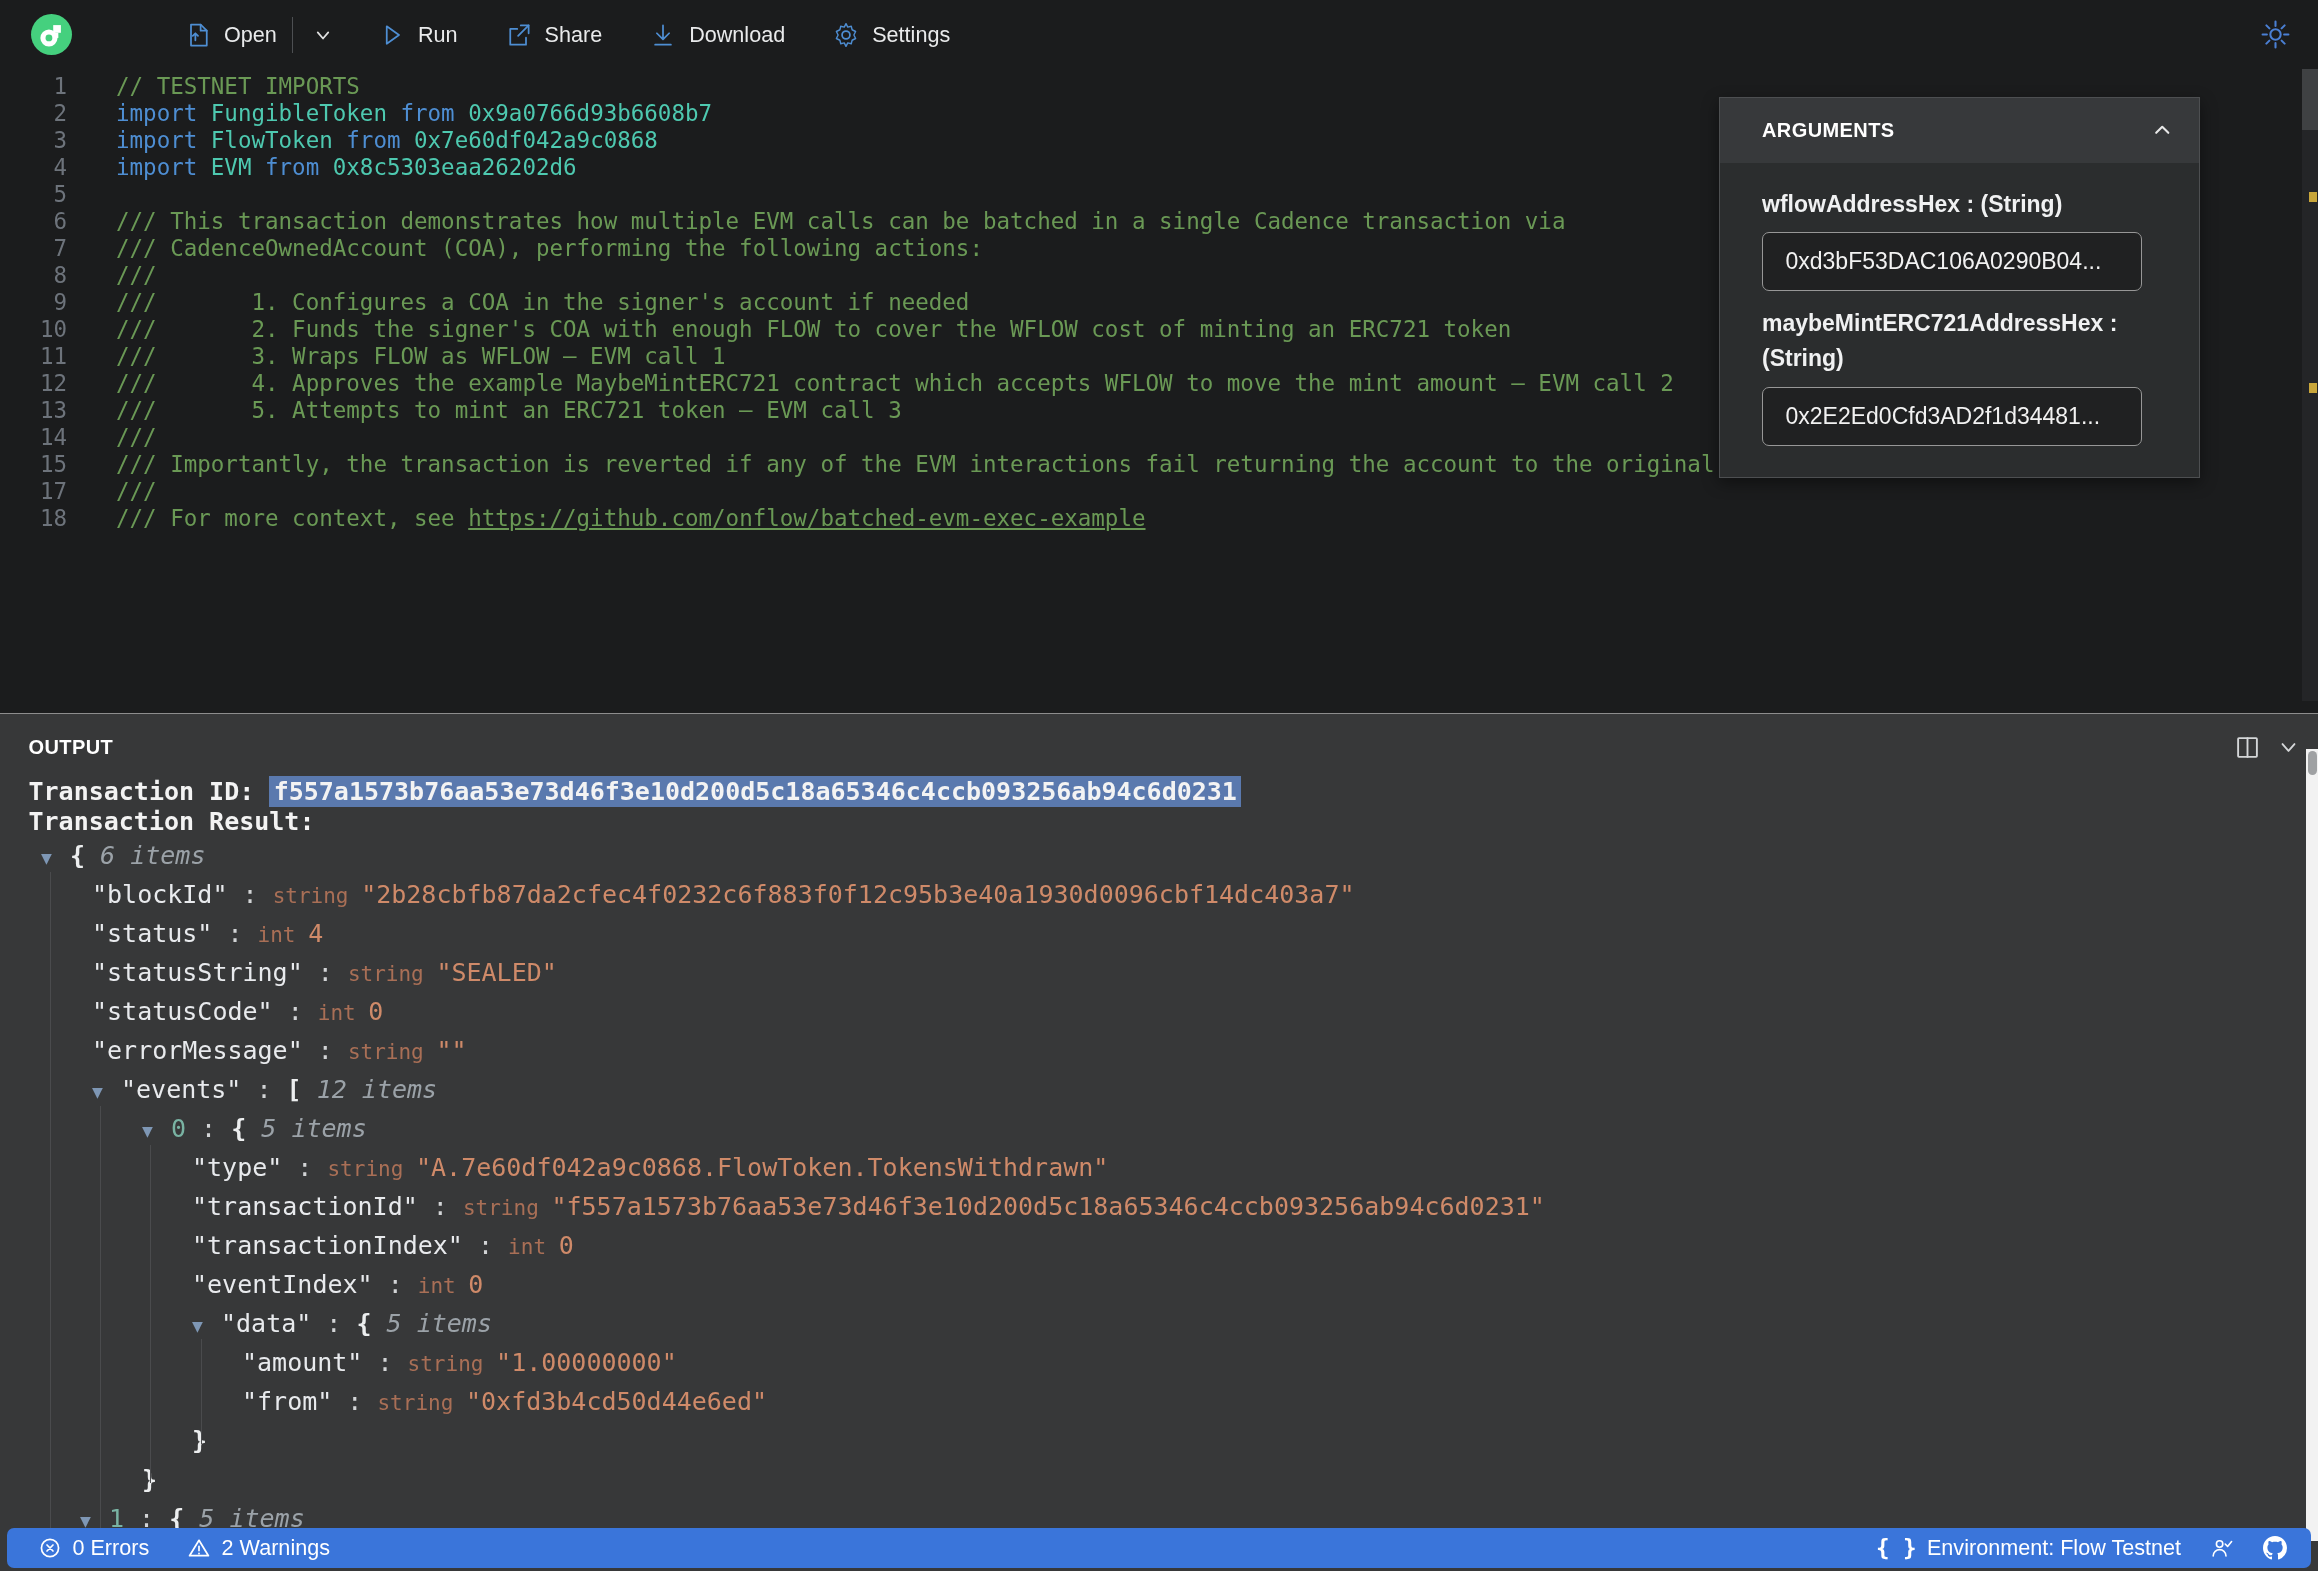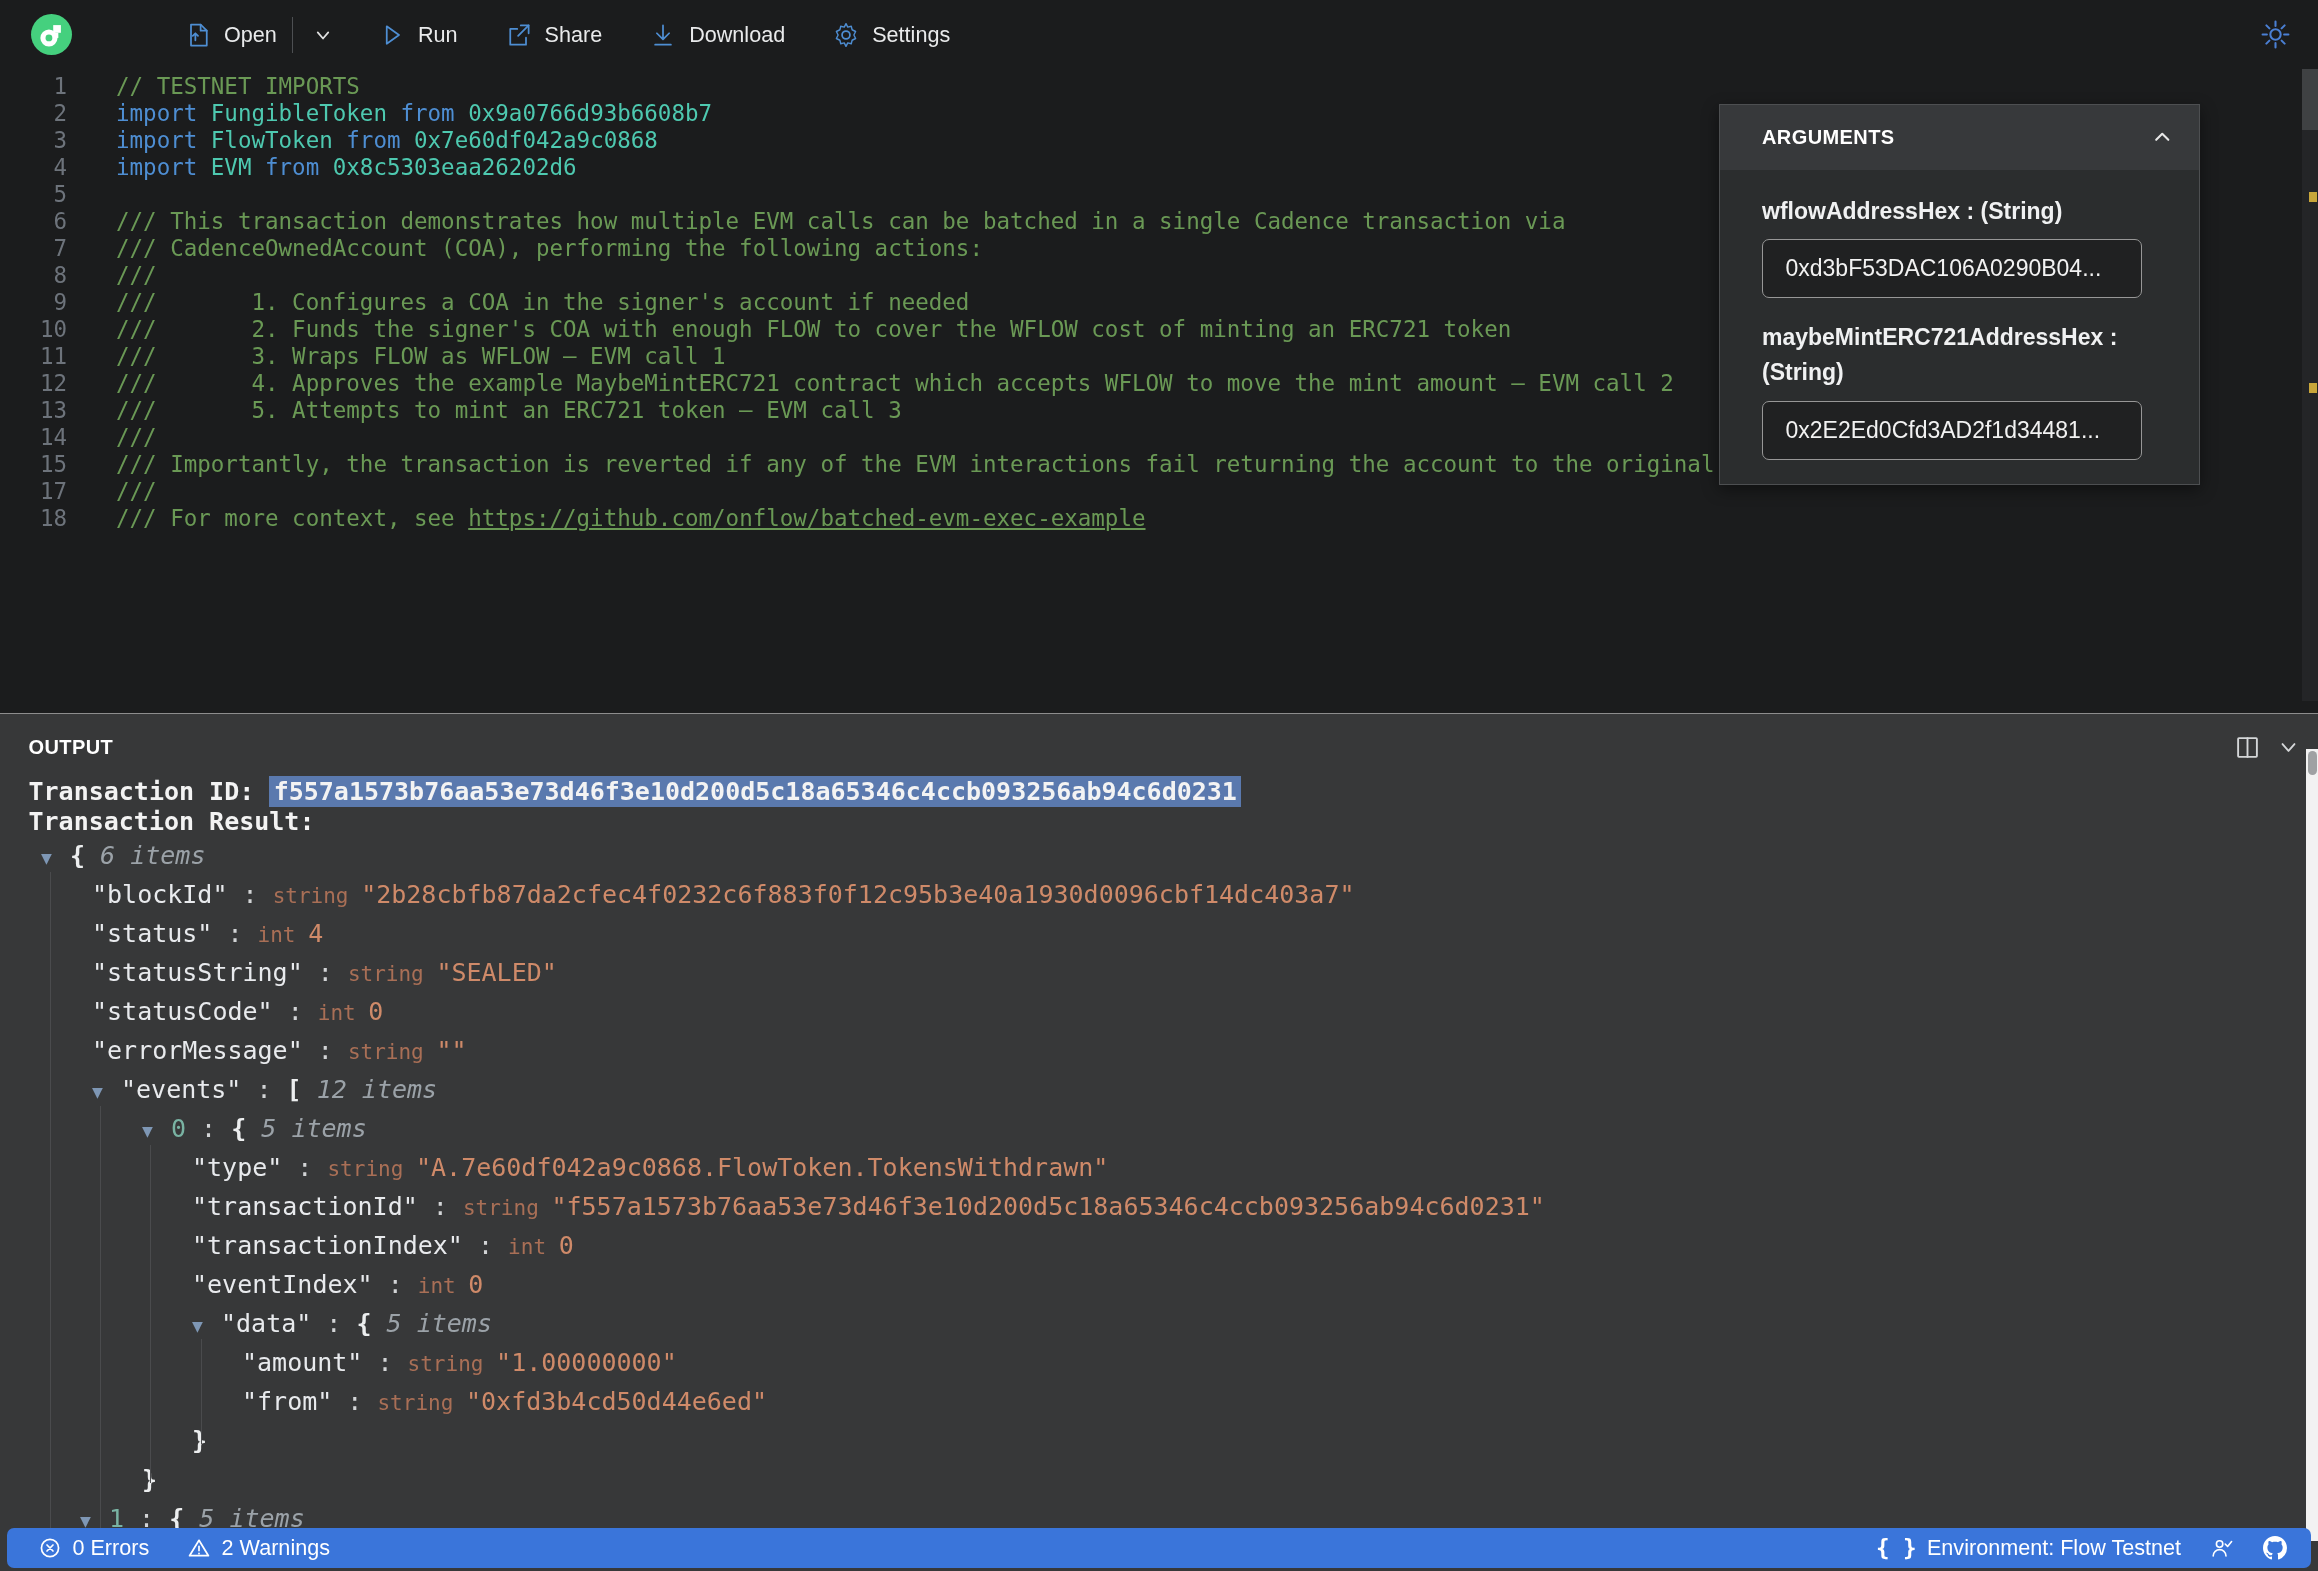--- a/index.html
+++ b/index.html
@@ -28,32 +28,32 @@
   .ln { width:67px; text-align:right; color:#6d737b; flex:none; }
   .lc { padding-left:49px; }
   .cmt { color:#6a9955; } .kw { color:#4e8ed3; } .typ { color:#4ec9b0; }
   .lnk { color:#6a9955; text-decoration:underline; cursor:pointer; }
 
   .ruler { position:absolute; right:0; top:69px; width:16.4px; height:632px; background:#242527; }
   .ruler-thumb { position:absolute; left:0; top:0; width:16.4px; height:61px; background:#3f4143; }
   .warn-mark { position:absolute; right:0.9px; width:7.8px; height:9.5px; background:#c9a63a; }
 
   
-  .args { position:absolute; left:1719px; top:104px; width:481px; height:381px;
+  .args { position:absolute; left:1719px; top:97px; width:481px; height:381px;
           background:#2b2d2e; border:0.9px solid #4d4f51; box-shadow:0 5.2px 15.6px rgba(0,0,0,.45); }
   .args-head { height:65px; background:#37393b; display:flex; align-items:center;
                justify-content:space-between; padding:0 26px 0 42px; cursor:pointer; }
   .args-title { color:#ffffff; font-size:20px; font-weight:bold; letter-spacing:0.4px; }
   .args-head svg { width:22.5px; height:22.5px; stroke:#e8e8e8; fill:none; stroke-width:2.4;
                    stroke-linecap:round; stroke-linejoin:round; }
   .args-body { padding:24px 48px 0 42px; }
   .arg-label { color:#f0f1f2; font-size:23px; font-weight:600; line-height:35px; margin-bottom:10.4px; }
   .arg-input { width:380px; height:59px; background:#202122; border:1.7px solid #979797;
                border-radius:7px; color:#f2f2f2; font-size:23px;
-               font-family:"Liberation Sans", sans-serif; padding:0 0 0 22.5px; margin-bottom:22px; }
+               font-family:"Liberation Sans", sans-serif; padding:0 0 0 22.5px; margin-bottom:15px; }
 
   
   .output { position:absolute; left:0; top:713px; width:2319px; height:871px;
             background:#373839; border-top:1.7px solid #8d8d8d; overflow:hidden; }
   .out-title { position:absolute; left:28.5px; top:21.6px; color:#ffffff; font-size:20px;
                font-weight:bold; letter-spacing:0.4px; }
   .out-ic { position:absolute; top:19px; width:29px; height:29px; cursor:pointer; }
   .out-ic svg { width:29px; height:29px; stroke:#d4d6d8; fill:none; stroke-width:2.2;
                 stroke-linecap:round; stroke-linejoin:round; }
   .txline { position:absolute; left:28.5px; white-space:pre; font-size:25px; font-weight:bold;

